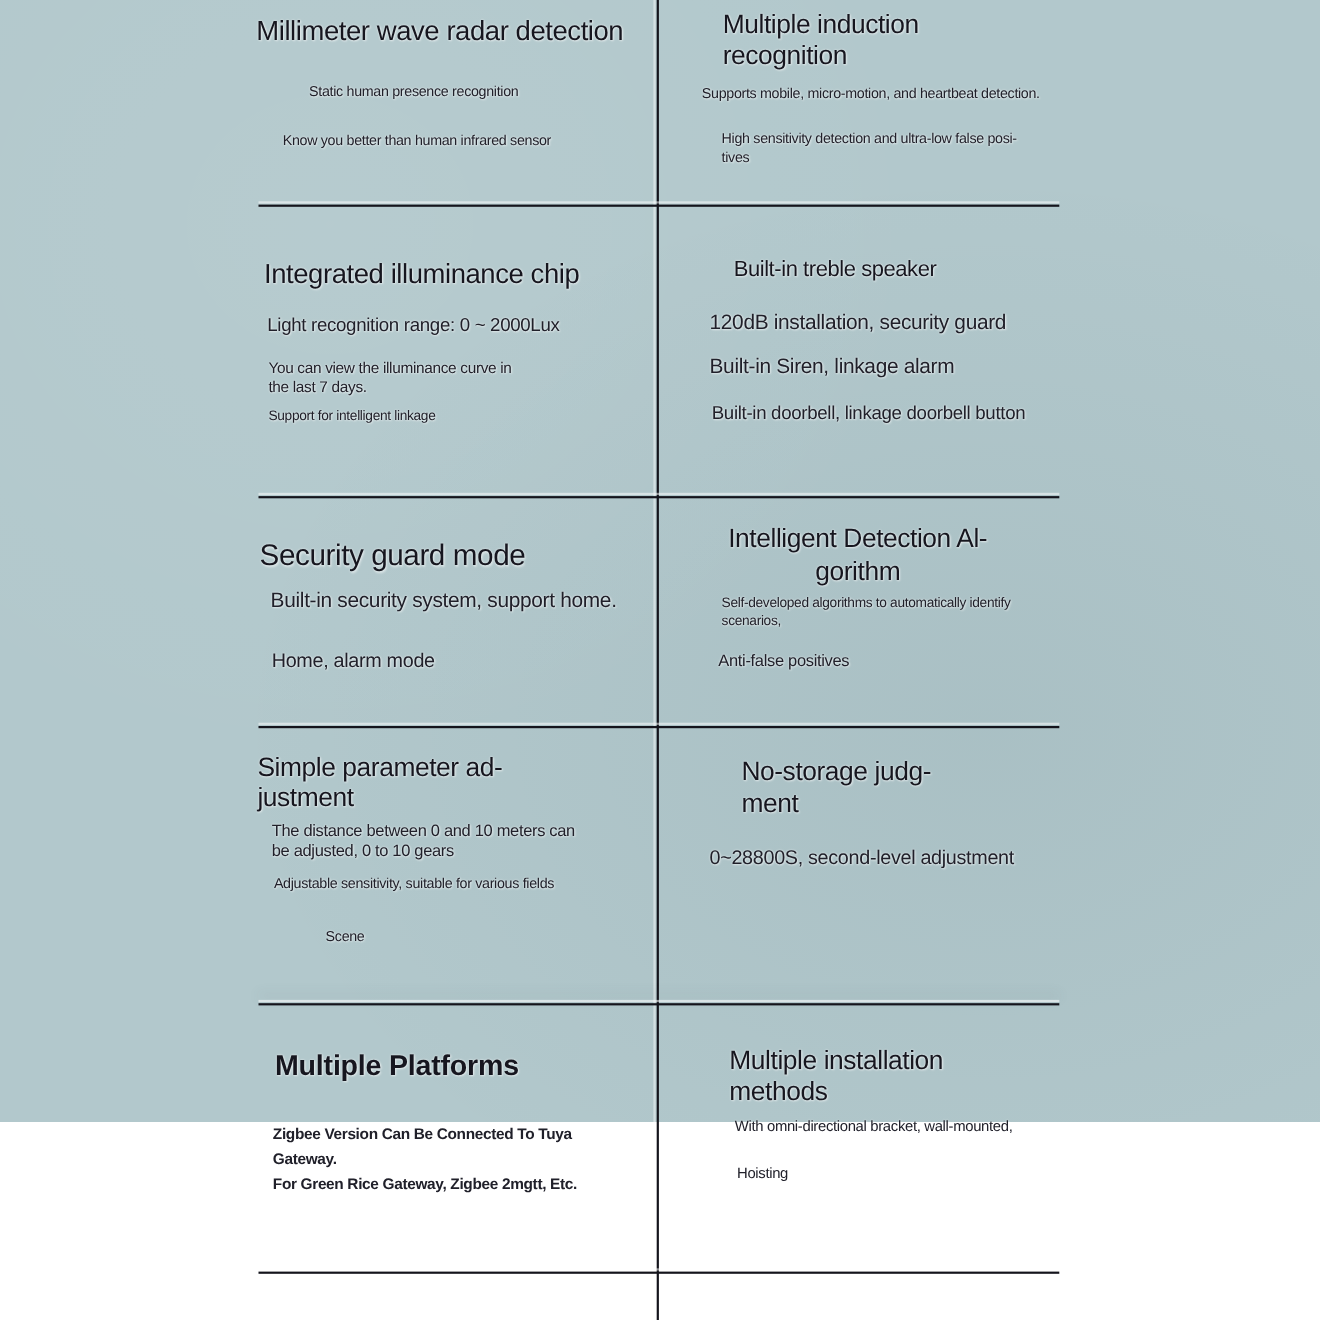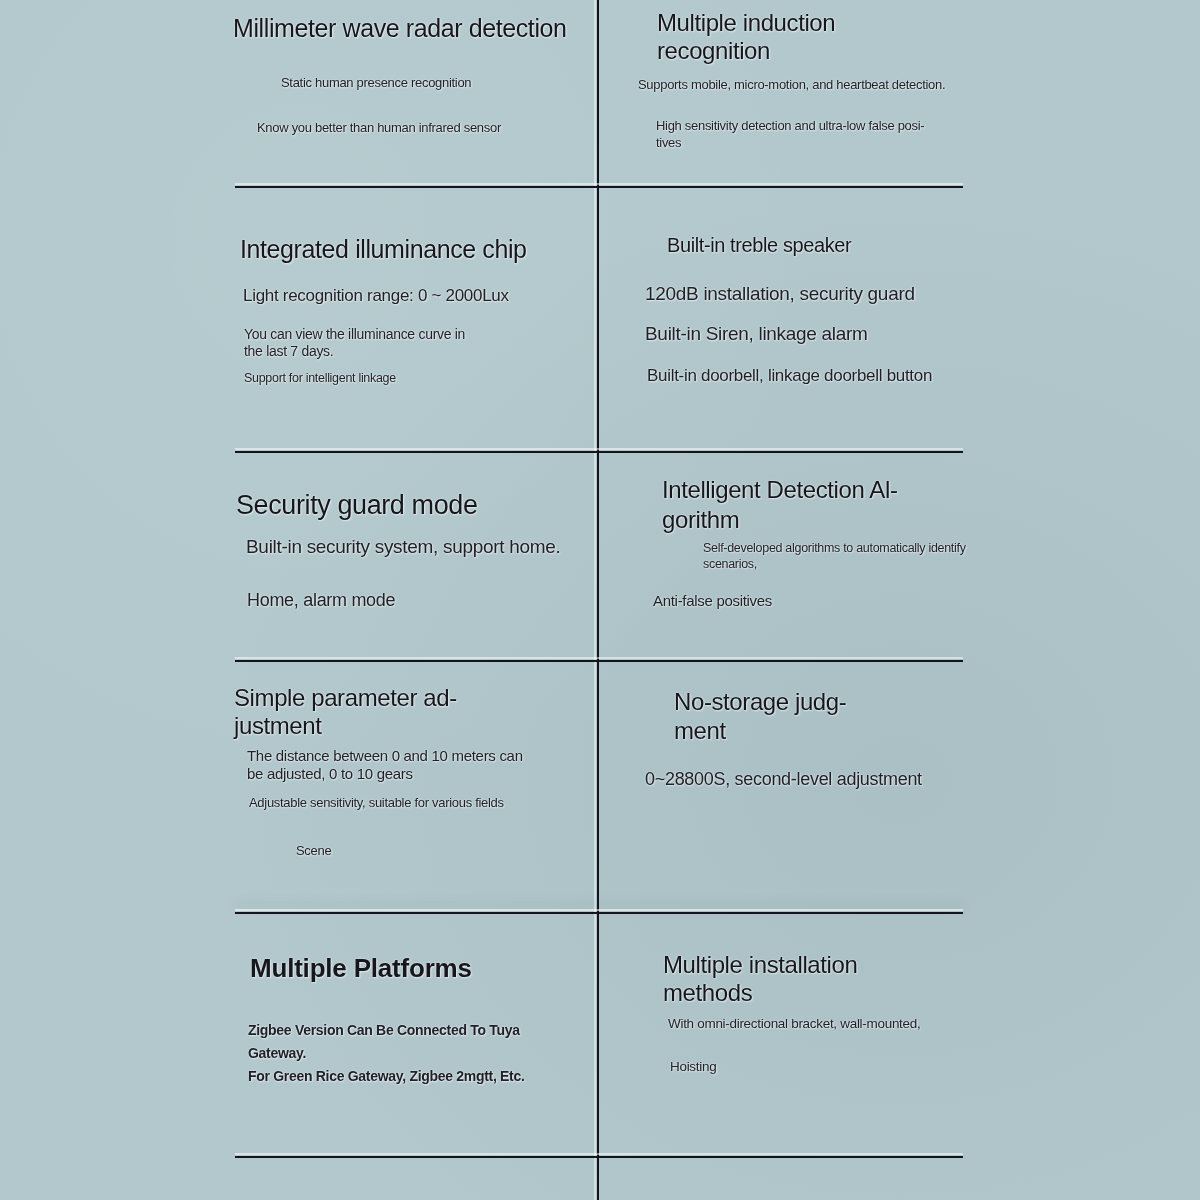--- a/index.html
+++ b/index.html
@@ -1,21 +1,21 @@
 <!DOCTYPE html>
 <html><head>
 <meta charset="utf-8">
 <style>
   html, body { margin: 0; padding: 0; }
   body {
     width: 1200px; height: 1200px; overflow: hidden;
     font-family: "Liberation Sans", "DejaVu Sans", sans-serif;
   }
   .canvas {
-    position: relative; width: 1200px; height: 1200px;
+    position: relative; width: 1200px; height: 1020px;
     background:
       radial-gradient(ellipse at 25% 20%, rgba(255,255,255,0.06), transparent 45%),
       radial-gradient(ellipse at 75% 65%, rgba(10,40,50,0.05), transparent 55%),
       #b2c8cc;
   }
   
   .vline {
     position: absolute; left: 597px; top: 0; width: 2px; height: 1200px;
     background: #14141c;
     box-shadow: -3px 0 0 rgba(255,255,255,0.45);
@@ -53,22 +53,22 @@
   
   .c2rt  { left: 667px; top: 234px; font-size: 20px; }
   .c2ri0 { left: 645px; top: 283px; font-size: 19px; }
   .c2ri1 { left: 645px; top: 323px; font-size: 19px; }
   .c2ri2 { left: 647px; top: 366px; font-size: 17px; }
   
   .c3lt  { left: 236px; top: 490px; font-size: 27px; }
   .c3li0 { left: 246px; top: 536px; font-size: 19px; }
   .c3li1 { left: 247px; top: 590px; font-size: 18px; }
   
-  .c3rt  { left: 662px; top: 475px; font-size: 24px; line-height: 30px; }
-  .c3ri0 { left: 656px; top: 540px; font-size: 12.5px; line-height: 16px; margin-left: 47px; }
+  .c3rt  { left: 662px; top: 475px; font-size: 24px; line-height: 30px; text-align: center; }
+  .c3ri0 { left: 656px; top: 540px; font-size: 12.5px; line-height: 16px; }
   .c3ri1 { left: 653px; top: 592px; font-size: 15px; }
   
   .c4lt  { left: 234px; top: 684px; font-size: 24px; line-height: 28px; }
   .c4li0 { left: 247px; top: 747px; font-size: 15px; line-height: 18px; }
   .c4li1 { left: 249px; top: 795px; font-size: 13px; }
   .c4li2 { left: 248px; top: 843px; font-size: 13px; margin-left: 48px; }
   
   .c4rt  { left: 674px; top: 687px; font-size: 24px; line-height: 29px; }
   .c4ri0 { left: 645px; top: 769px; font-size: 18px; }
   

